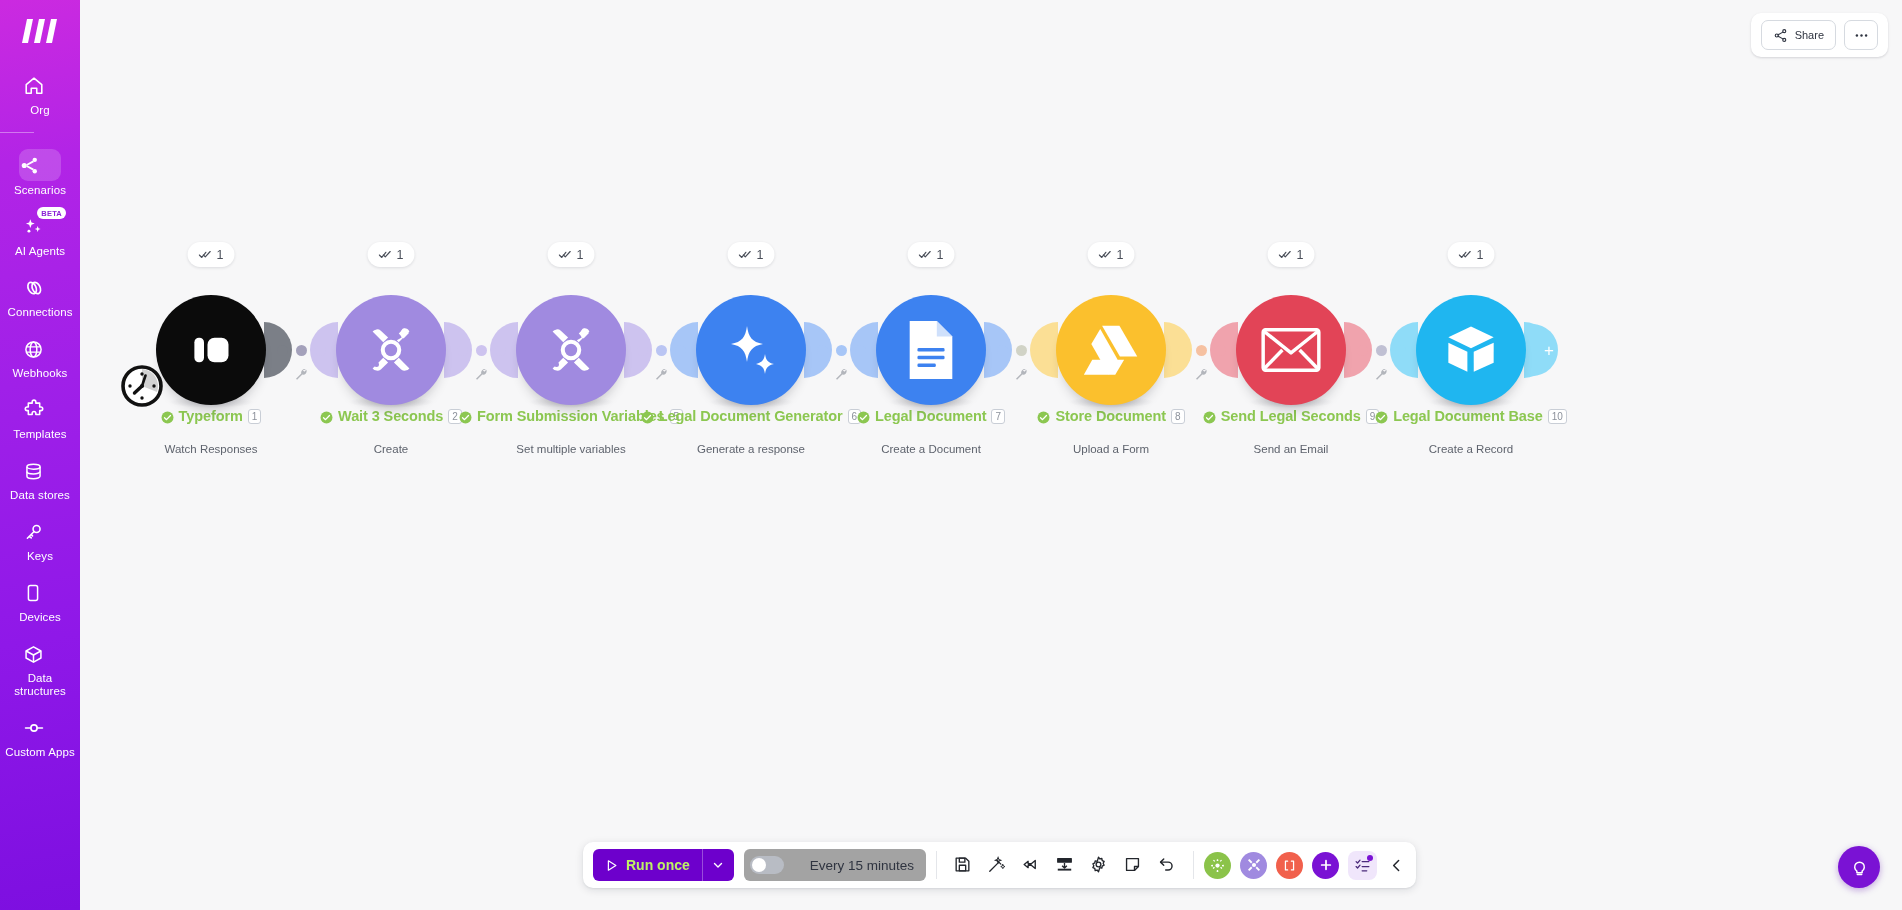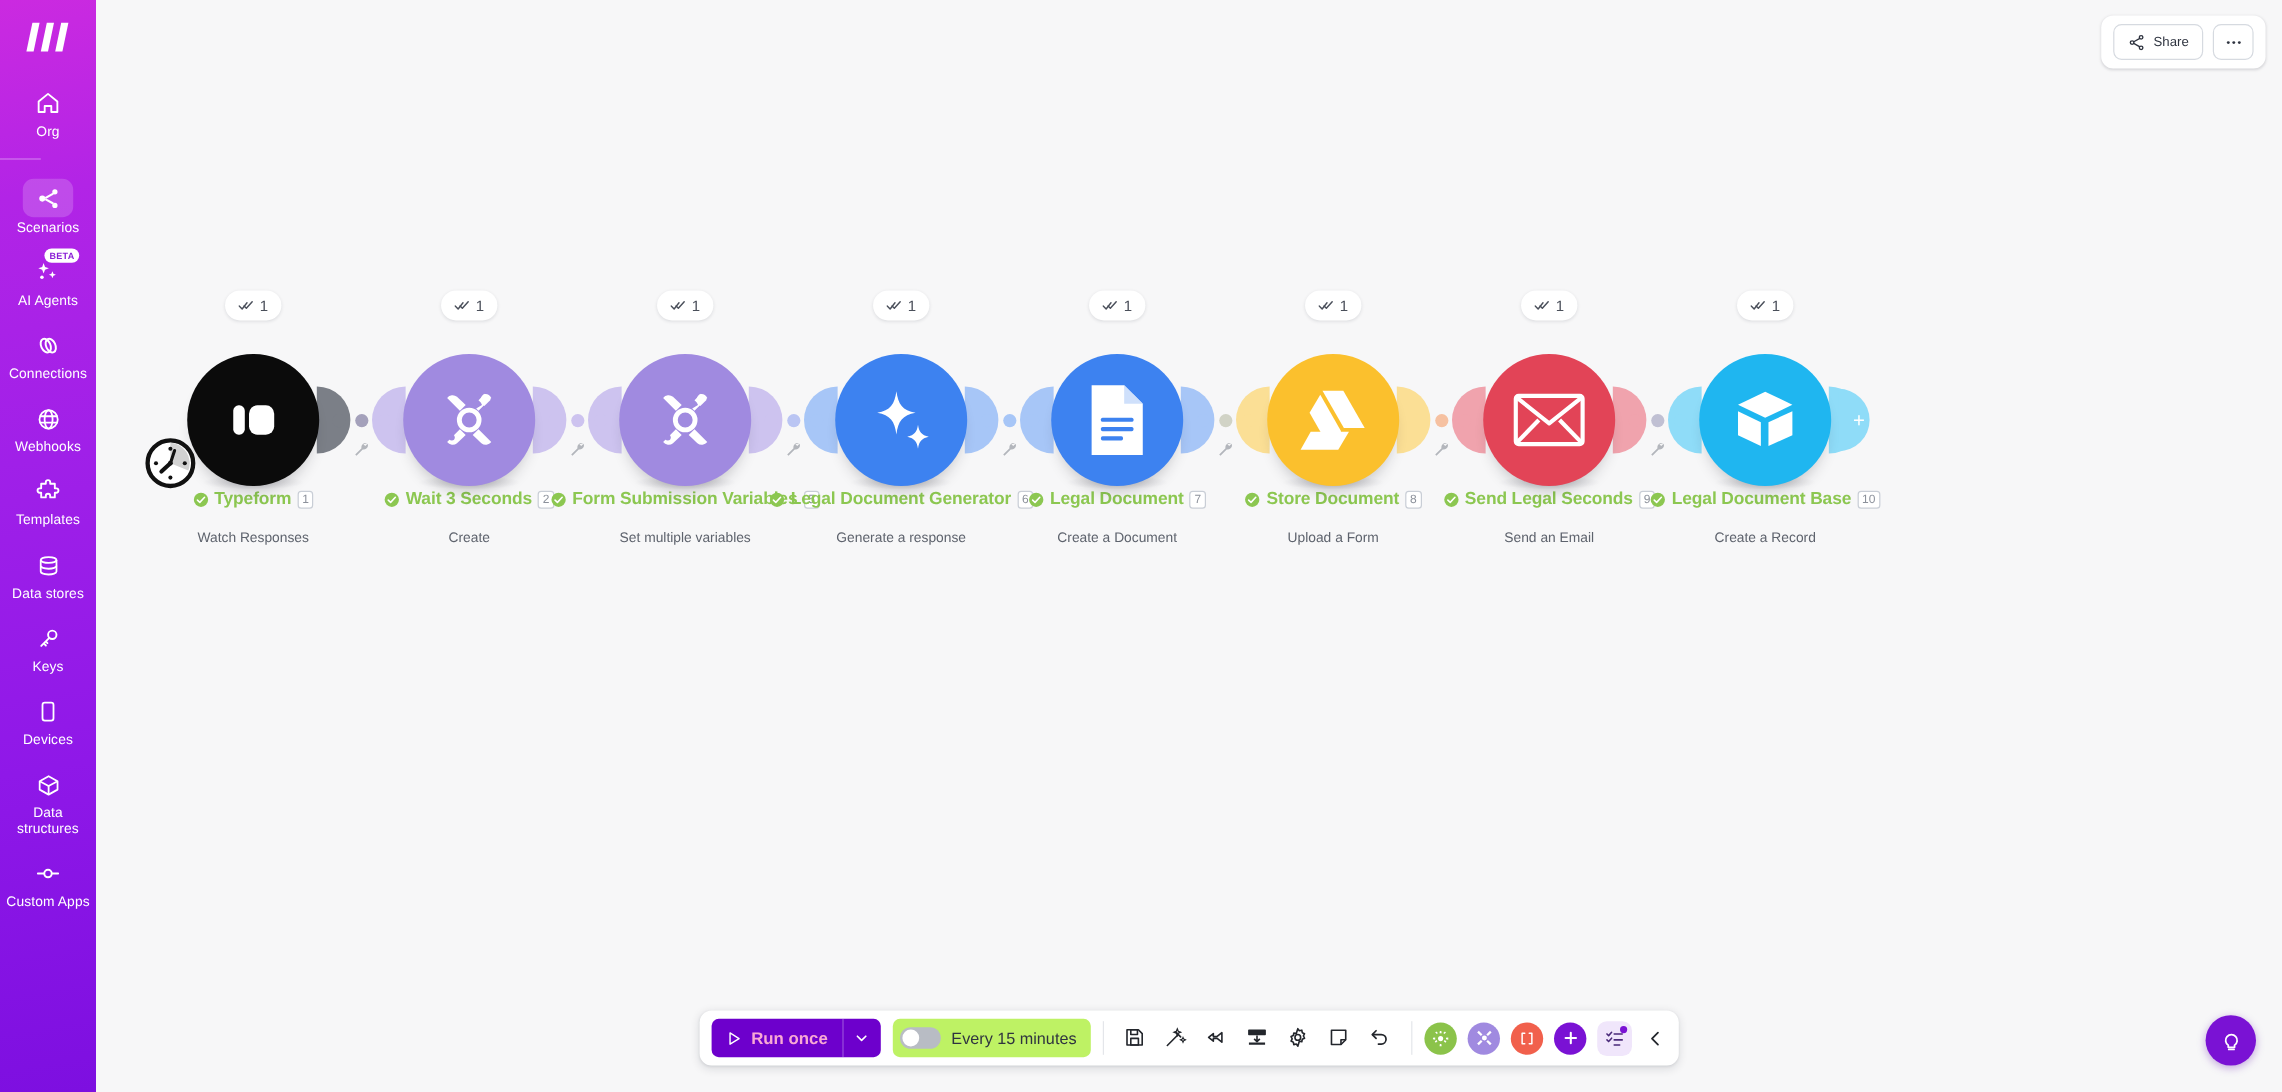--- a/index.html
+++ b/index.html
@@ -19,21 +19,21 @@
     display: flex; flex-direction: column; align-items: center;
     padding-top: 14px;
     color: #fff;
     z-index: 40;
   }
   .brand { width: 44px; height: 34px; display:flex; align-items:center; justify-content:center; margin-bottom: 16px;}
   .nav-item {
     width: 80px; display: flex; flex-direction: column; align-items: center;
     padding: 7px 2px 8px; cursor: pointer; position: relative;
   }
-  .nav-ico { width: 34px; height: 30px; display:flex; align-items:center; justify-content:center; position:relative; }
+  .nav-ico { width: 34px; height: 30px; display:flex; align-items:center; position:relative; }
   .nav-ico.active {
     background: rgba(255,255,255,0.18);
     border-radius: 9px; width: 42px; height: 32px;
   }
   .nav-label {
     font-size: 11.5px; line-height: 13px; text-align:center; margin-top: 3px;
     letter-spacing: .1px; color: #fff; font-weight: 400;
   }
   .nav-sep { width: 34px; height: 1px; background: rgba(255,255,255,.38); margin: 7px 0 9px; }
   .beta-badge {
@@ -139,27 +139,27 @@
   
   .bottom-bar {
     position: absolute; left: 583px; bottom: 22px;
     height: 46px; background: #fff; border-radius: 10px;
     display: flex; align-items: center; padding: 0 10px; gap: 10px;
     box-shadow: 0 2px 8px rgba(16,24,40,.12), 0 1px 2px rgba(16,24,40,.07);
     z-index: 30;
   }
   .run-btn {
     display:flex; align-items:center; height: 32px; background:#6d00cc; border-radius: 6px;
-    color:#f9a8d4; font-size: 14px; font-weight: 700; cursor: pointer; overflow: hidden; text-align: center;
+    color:#bef264; font-size: 14px; font-weight: 700; cursor: pointer; overflow: hidden; text-align: center;
   }
   .run-btn .lbl { display:flex; align-items:center; gap:7px; padding: 0 12px 0 11px; }
   .run-btn .caret { width: 32px; height: 32px; display:flex; align-items:center; justify-content:center; border-left: 1px solid rgba(255,255,255,.3); }
 
   .sched {
-    display:flex; align-items:center; gap: 9px; height: 32px; background:#bef264;
+    display:flex; align-items:center; gap: 26px; height: 32px; background:#a3a3a3;
     border-radius: 6px; padding: 0 12px 0 6px; cursor: pointer;
   }
   .toggle { width: 34px; height: 18px; border-radius: 9px; background: #b8bcc4; position: relative; flex:none; }
   .toggle::after { content:""; position:absolute; left: 2px; top: 2px; width: 14px; height: 14px; border-radius: 50%; background:#fff; }
   .sched-label { font-size: 13.5px; color: #2f3440; white-space: nowrap; }
 
   .divider { width: 1px; height: 28px; background: #e4e6ea; }
   .tool-icons { display:flex; align-items:center; gap: 14px; padding: 0 6px; }
   .tool-ico { width: 20px; height: 20px; cursor: pointer; color: #23262c; }
 

